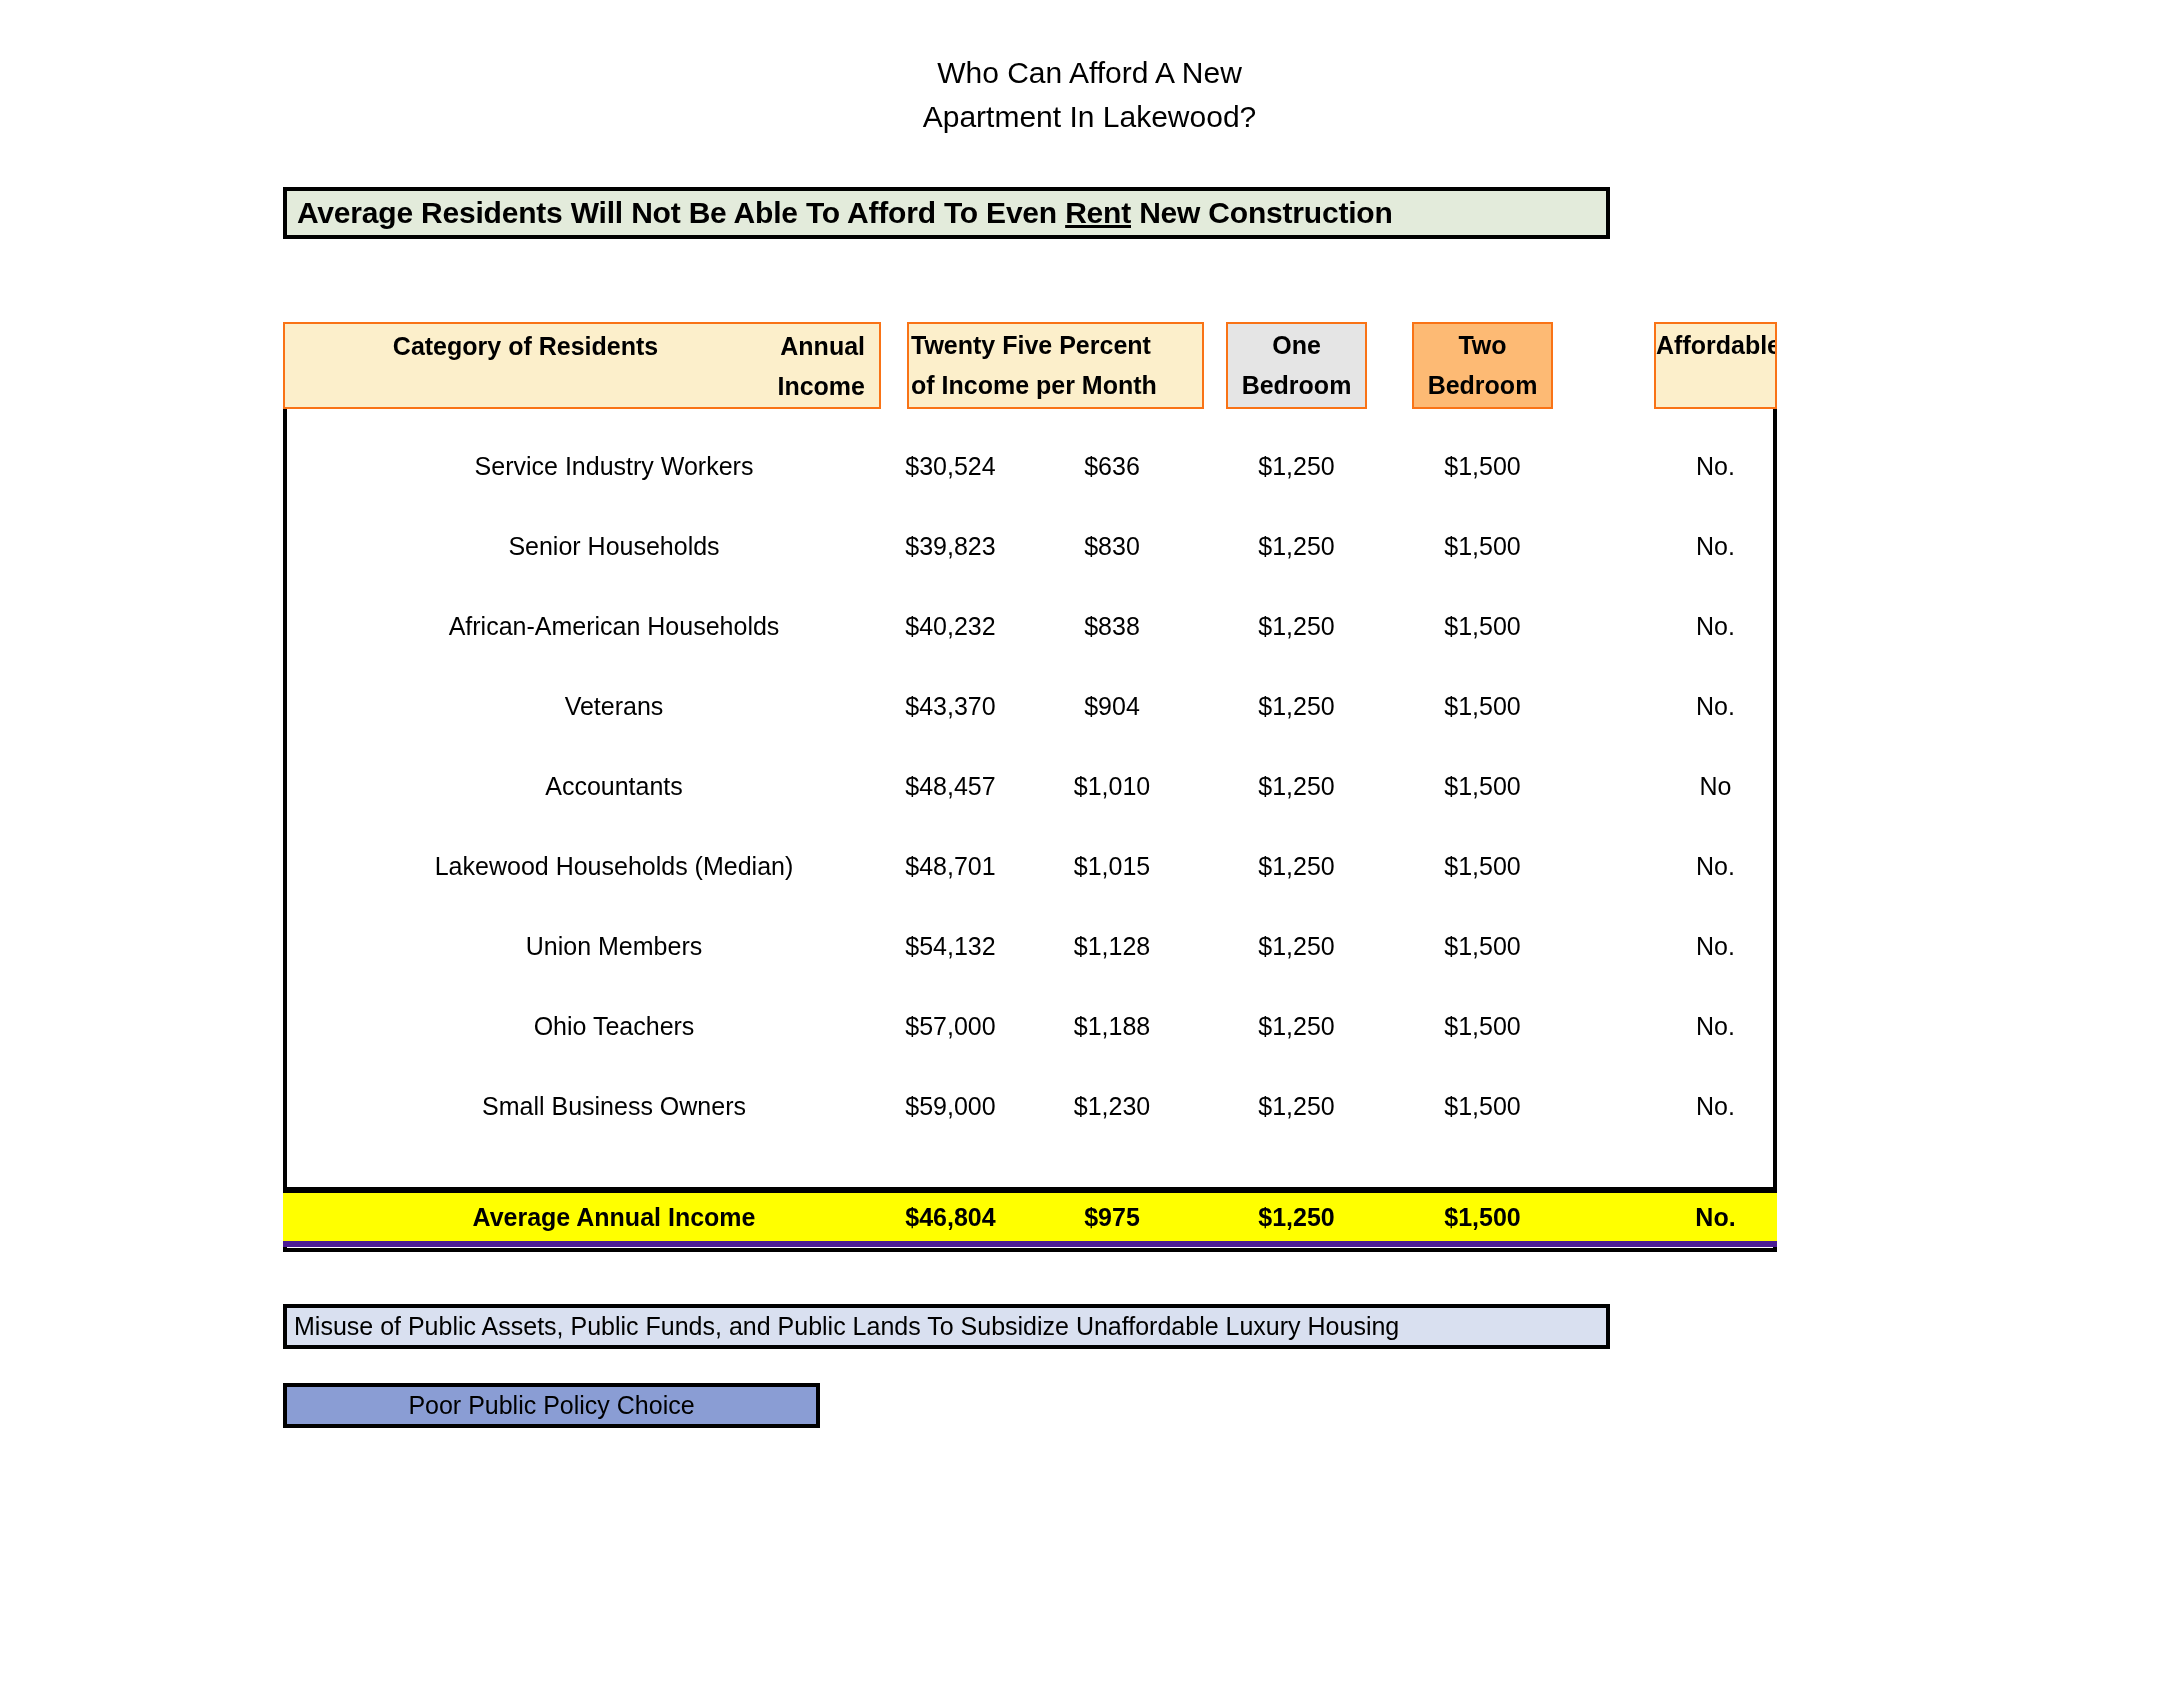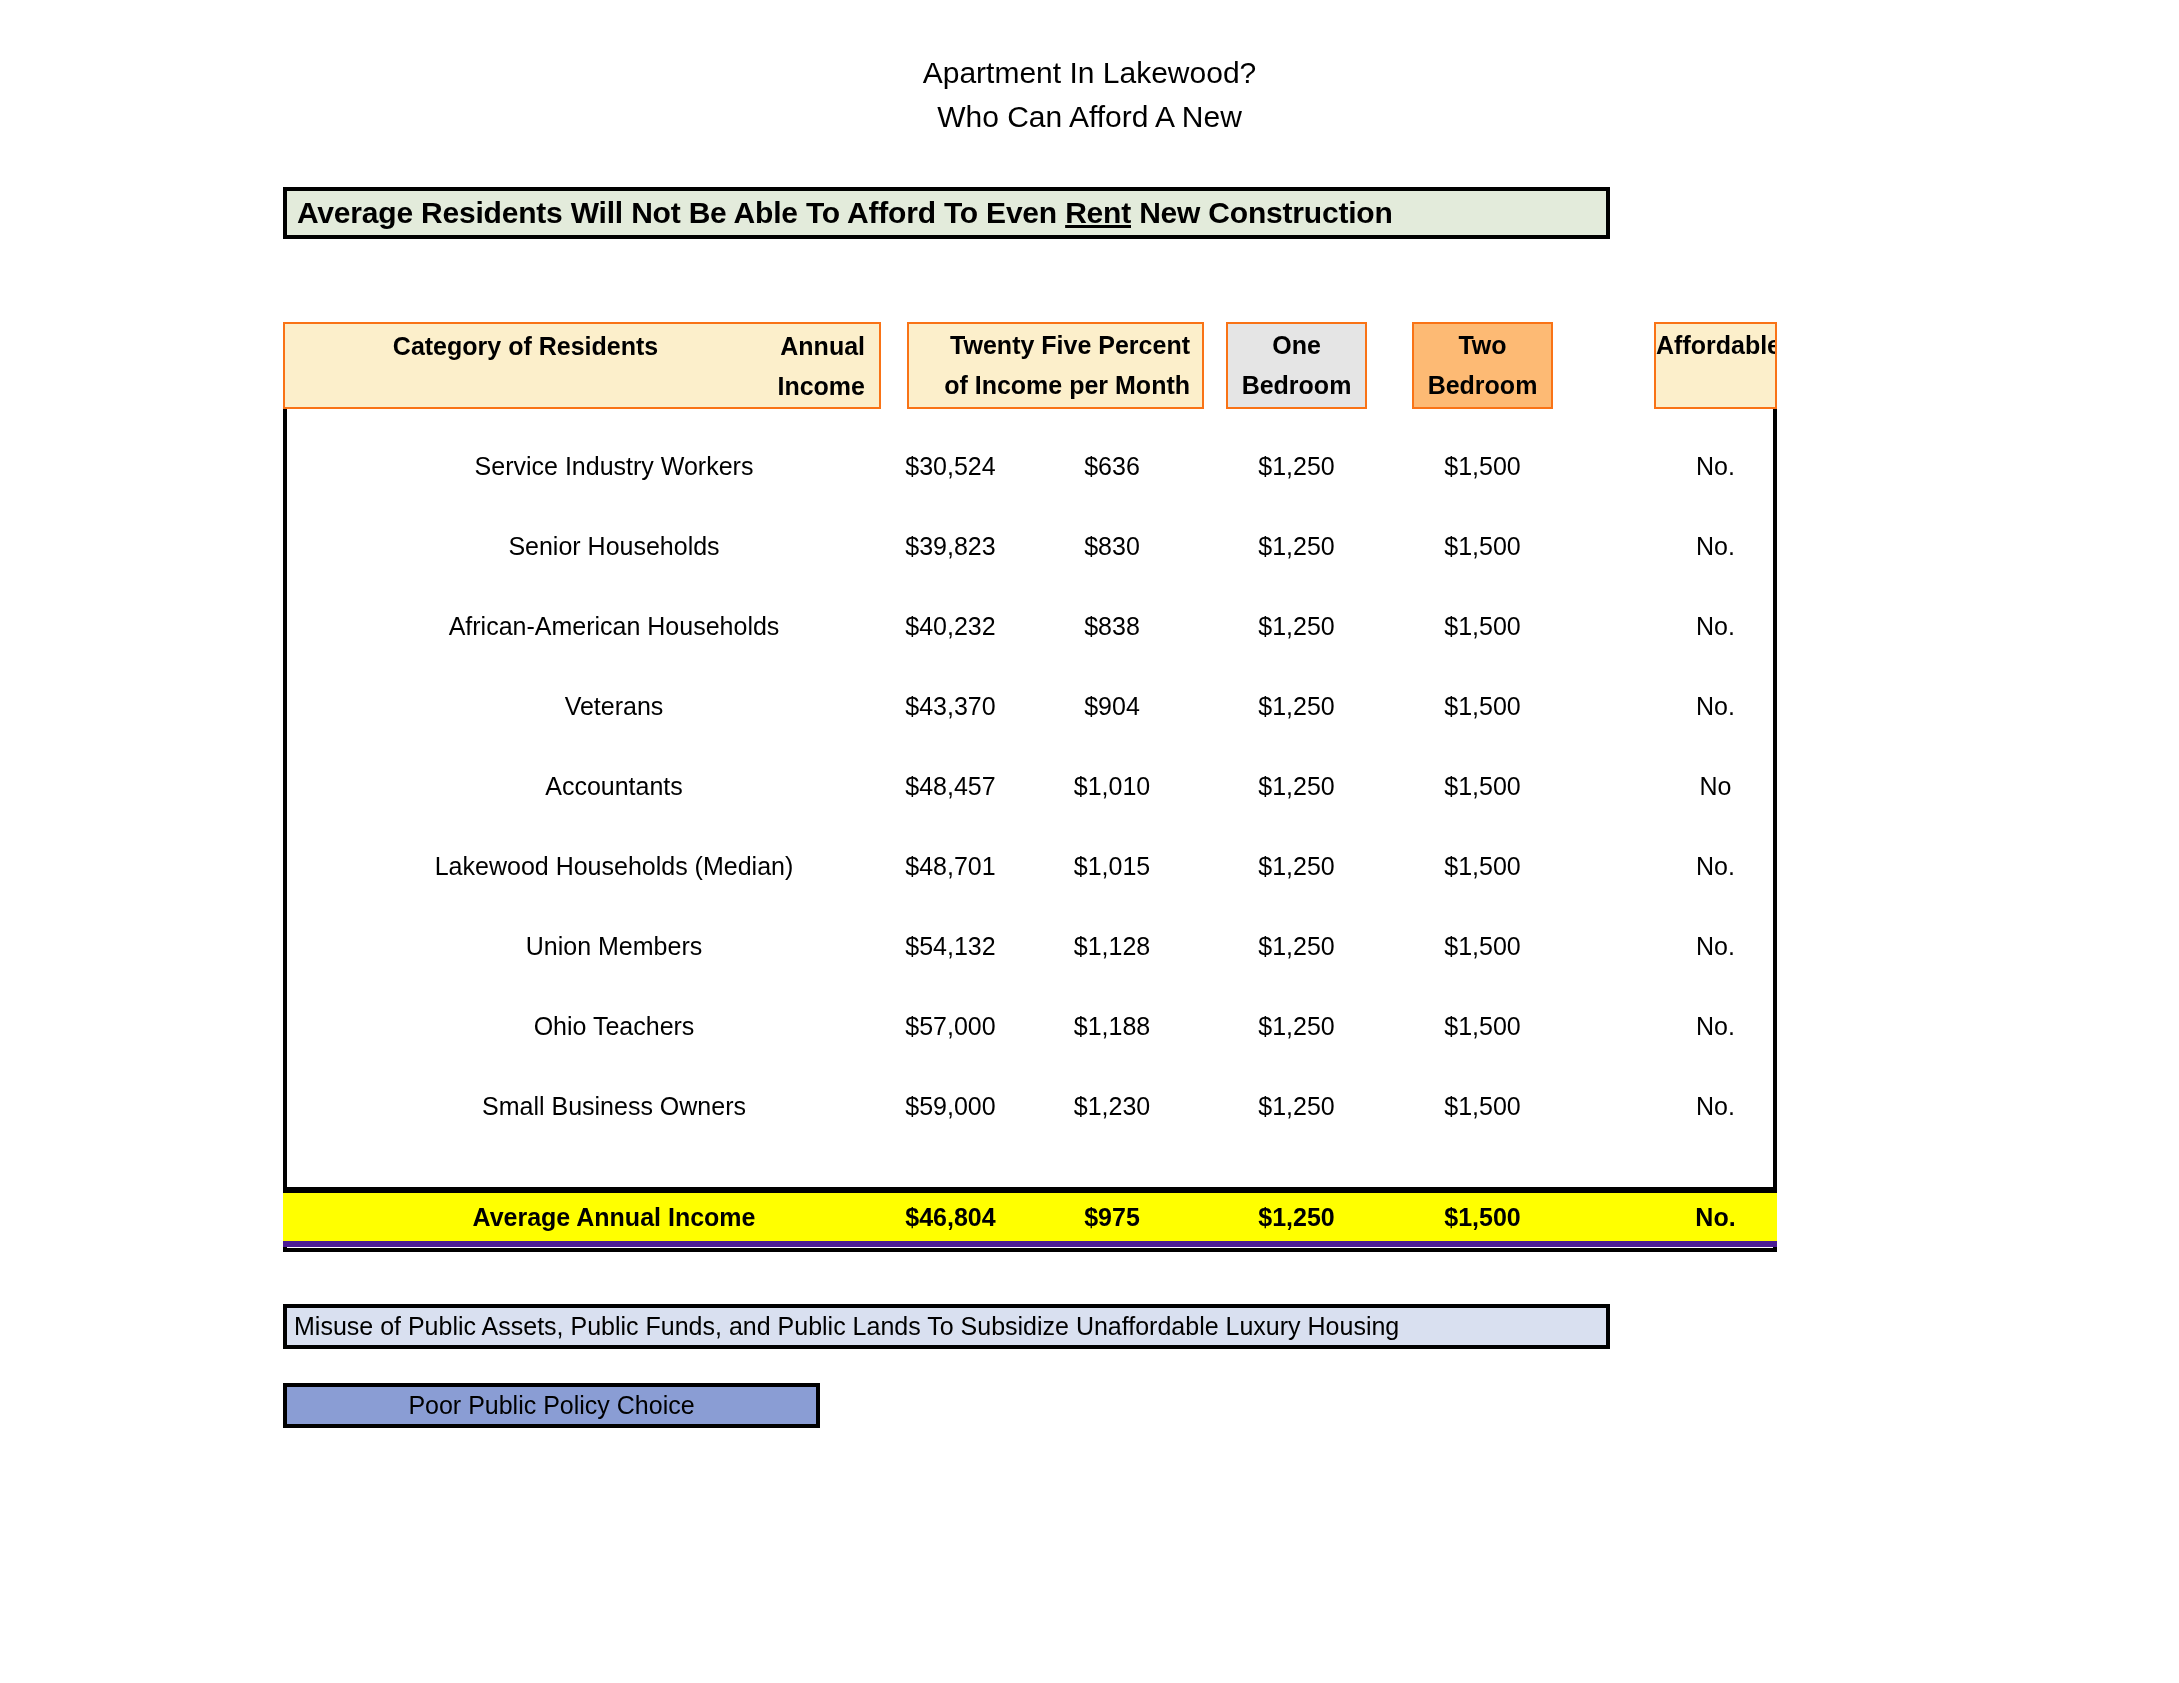--- a/index.html
+++ b/index.html
@@ -105,21 +105,21 @@
     right: 14px; top: 2px;
     text-align: right;
     width: 115px;
   }
   #hdr-category .hl-income {
     position: absolute;
     right: 14px; top: 42px;
     text-align: right;
     width: 115px;
   }
-  #hdr-twentyfive .hl { text-align: right; padding: 0 12px; }
+  #hdr-twentyfive .hl { text-align: left; padding: 0 2px; }
   #hdr-twentyfive .hl.l1 { margin-top: 1px; }
   #hdr-onebed .hl, #hdr-twobed .hl { text-align: center; }
   #hdr-onebed .hl.l1, #hdr-twobed .hl.l1 { margin-top: 1px; }
   #hdr-afford .hl { text-align: center; margin-top: 1px; }
 
   
   #rows-area {
     position: absolute;
     left: 283px;
     top: 409px;
@@ -195,22 +195,22 @@
   }
   #policy-banner .btext {
     font-size: 25px;
     white-space: pre;
   }
 </style>
 </head>
 <body>
 
 <div id="title-block">
+  <span class="tline">Who Can Afford A New</span>
   <span class="tline">Apartment In Lakewood?</span>
-  <span class="tline">Who Can Afford A New</span>
 </div>
 
 <div id="headline-banner" style="background: rgb(227, 235, 219);">
   <div class="htext"><span>Average Residents Will Not Be Able To Afford To Even </span><span class="uline">Rent</span><span> New Construction</span></div>
 </div>
 
 <div id="table-frame"></div>
 
 <div id="header-band">
 

